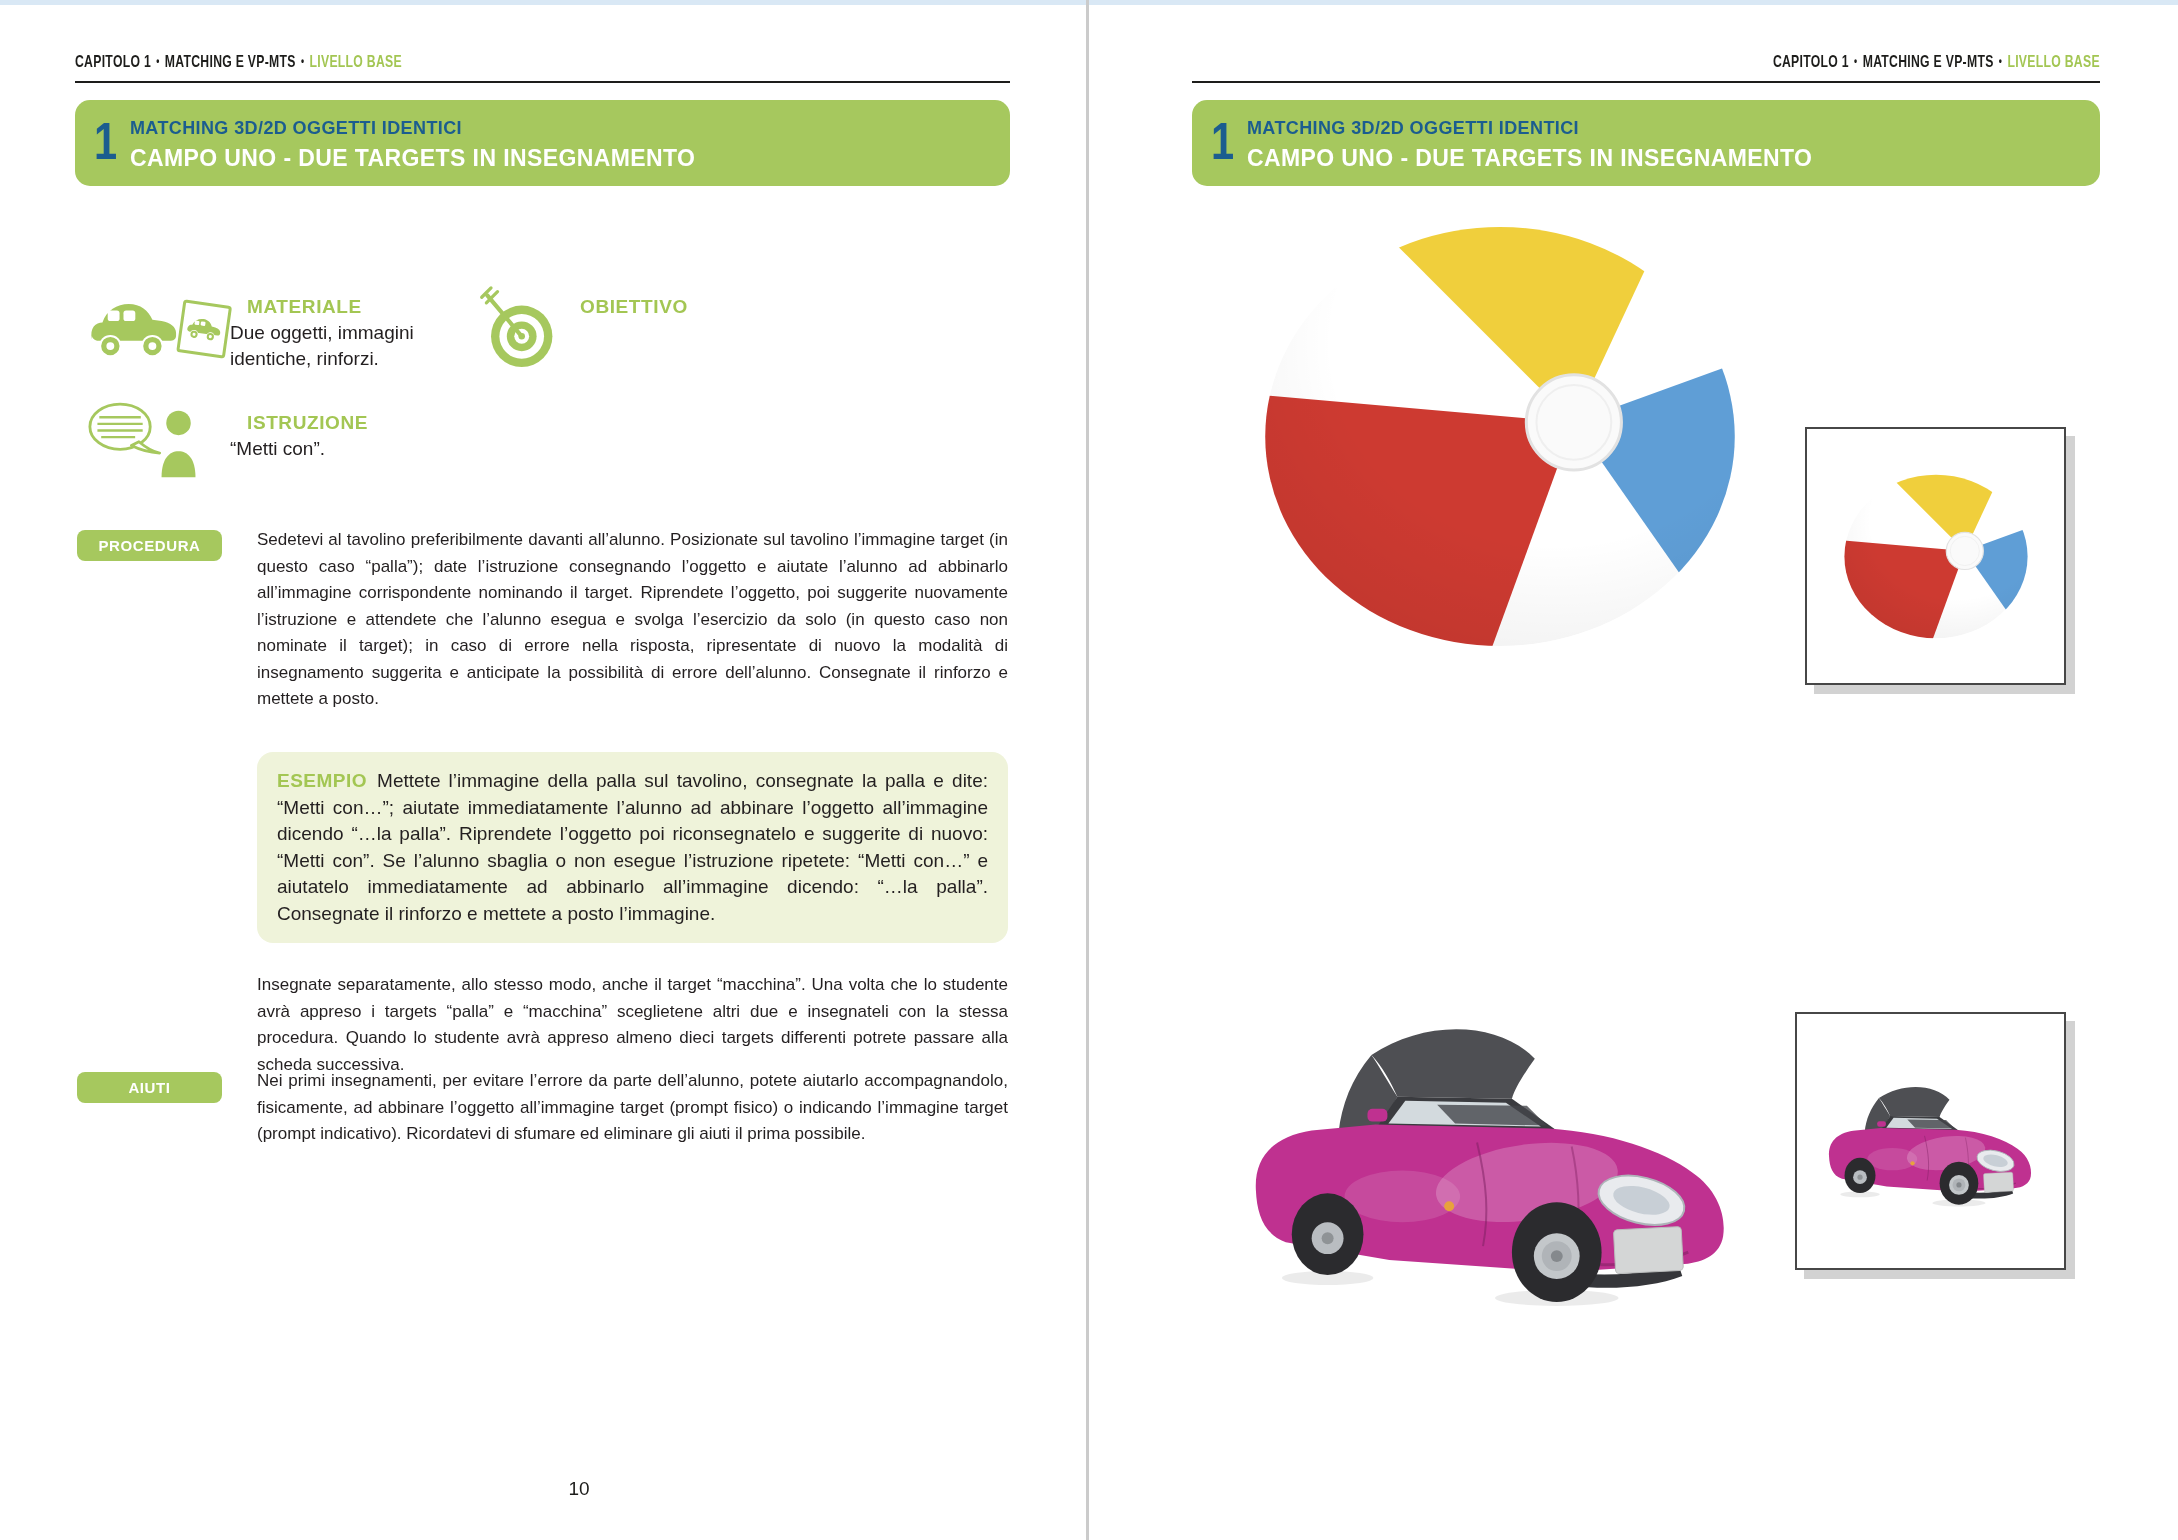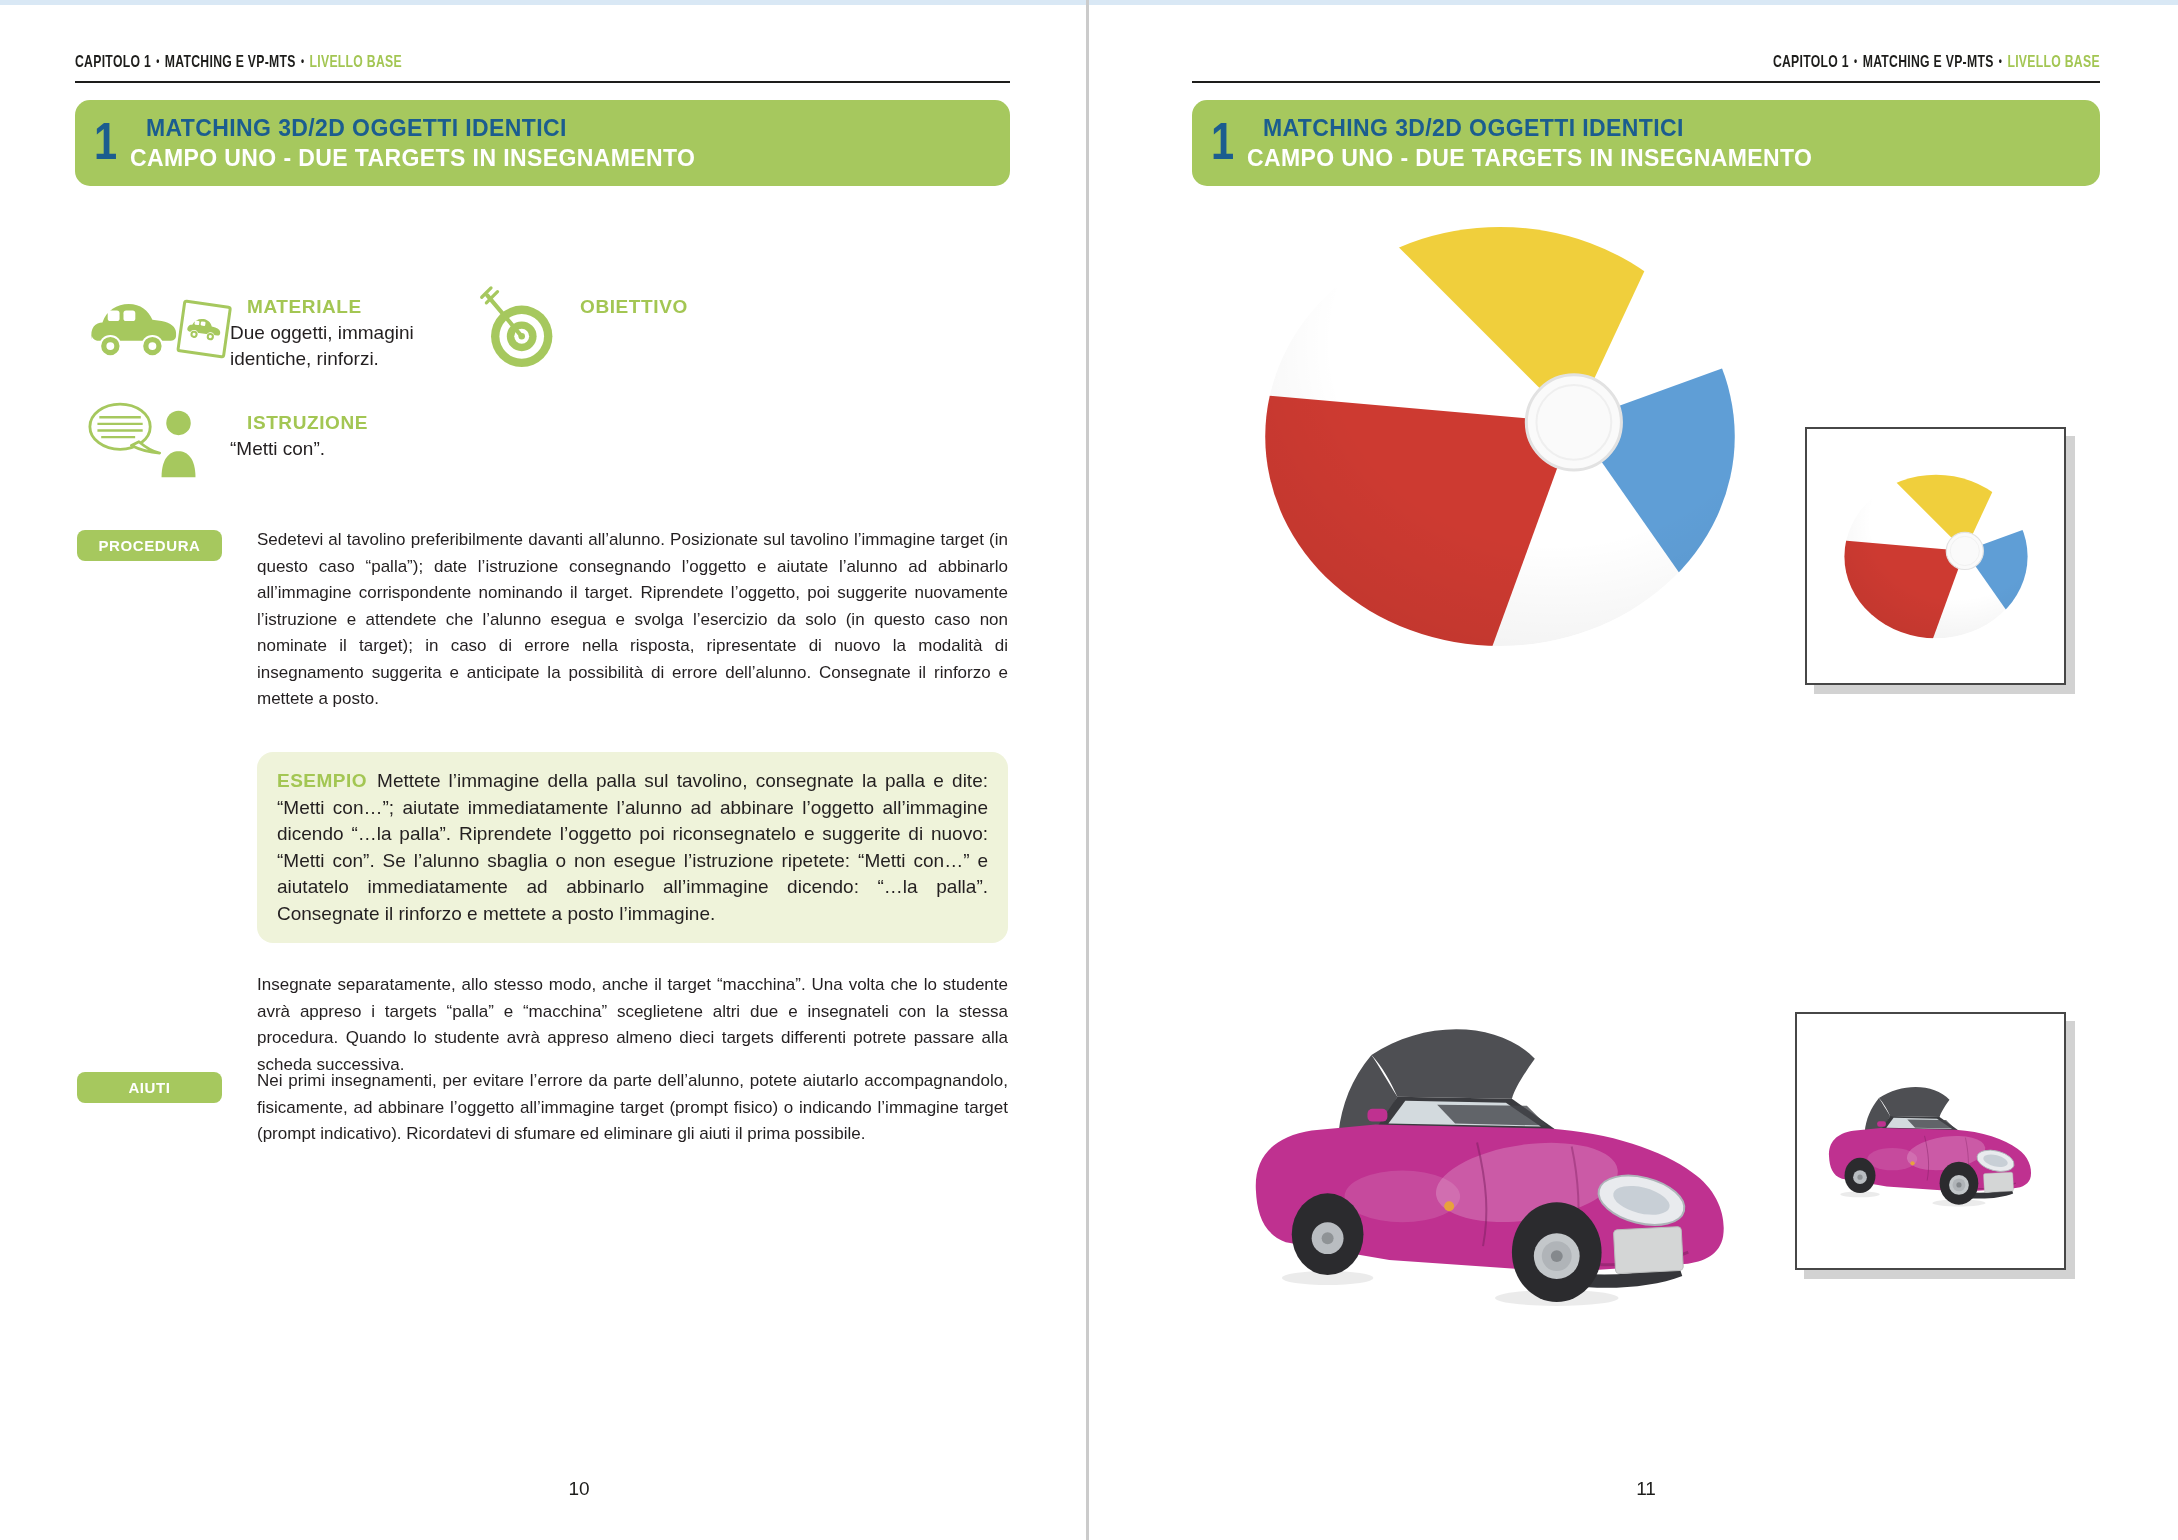--- a/index.html
+++ b/index.html
@@ -23,21 +23,21 @@
   .rule.right{left:1192px;width:908px;}
 
   
   .banner{position:absolute;top:100px;height:86px;border-radius:15px;
           background:var(--green,#a6c85e);display:flex;align-items:center;}
   .banner.left{left:75px;width:935px;}
   .banner.right{left:1192px;width:908px;}
   .banner .num{font-size:52px;font-weight:bold;color:var(--dark-blue,#1b5d8f);
                margin:0 10px 4px 16px;transform:scaleX(.8);}
   .banner .titles{display:flex;flex-direction:column;line-height:30px;}
-  .banner .t1{color:var(--dark-blue,#1b5d8f);font-weight:bold;font-size:23px;letter-spacing:.4px;margin-left:16px;}
+  .banner .t1{color:var(--dark-blue,#1b5d8f);font-weight:bold;font-size:18px;letter-spacing:.4px;}
   .banner .t2{color:#ffffff;font-weight:bold;font-size:23px;letter-spacing:.4px;}
 
   
   .sec{position:absolute;}
   .sec-label{color:var(--green-text,#a3c653);font-weight:bold;font-size:19px;letter-spacing:.6px;margin-left:17px;}
   .sec-text{font-size:19px;line-height:26px;color:var(--text,#231f20);margin-top:2px;}
 
   
   .badge{position:absolute;left:77px;width:145px;height:31px;border-radius:8px;
          background:var(--green,#a6c85e);display:flex;align-items:center;justify-content:center;
@@ -241,14 +241,13 @@
   <svg class="photo" style="left:1228px;top:995px;width:528px;height:319px;" viewBox="0 0 530 320">
       <use href="#sym-car"></use>
     </svg>
 
   <div class="card car">
     <svg style="width:228px;height:138px;" viewBox="0 0 530 320">
         <use href="#sym-car"></use>
       </svg>
   </div>
 
-  <div class="pagenum right">11</div>
 </div>
 
 </body></html>

